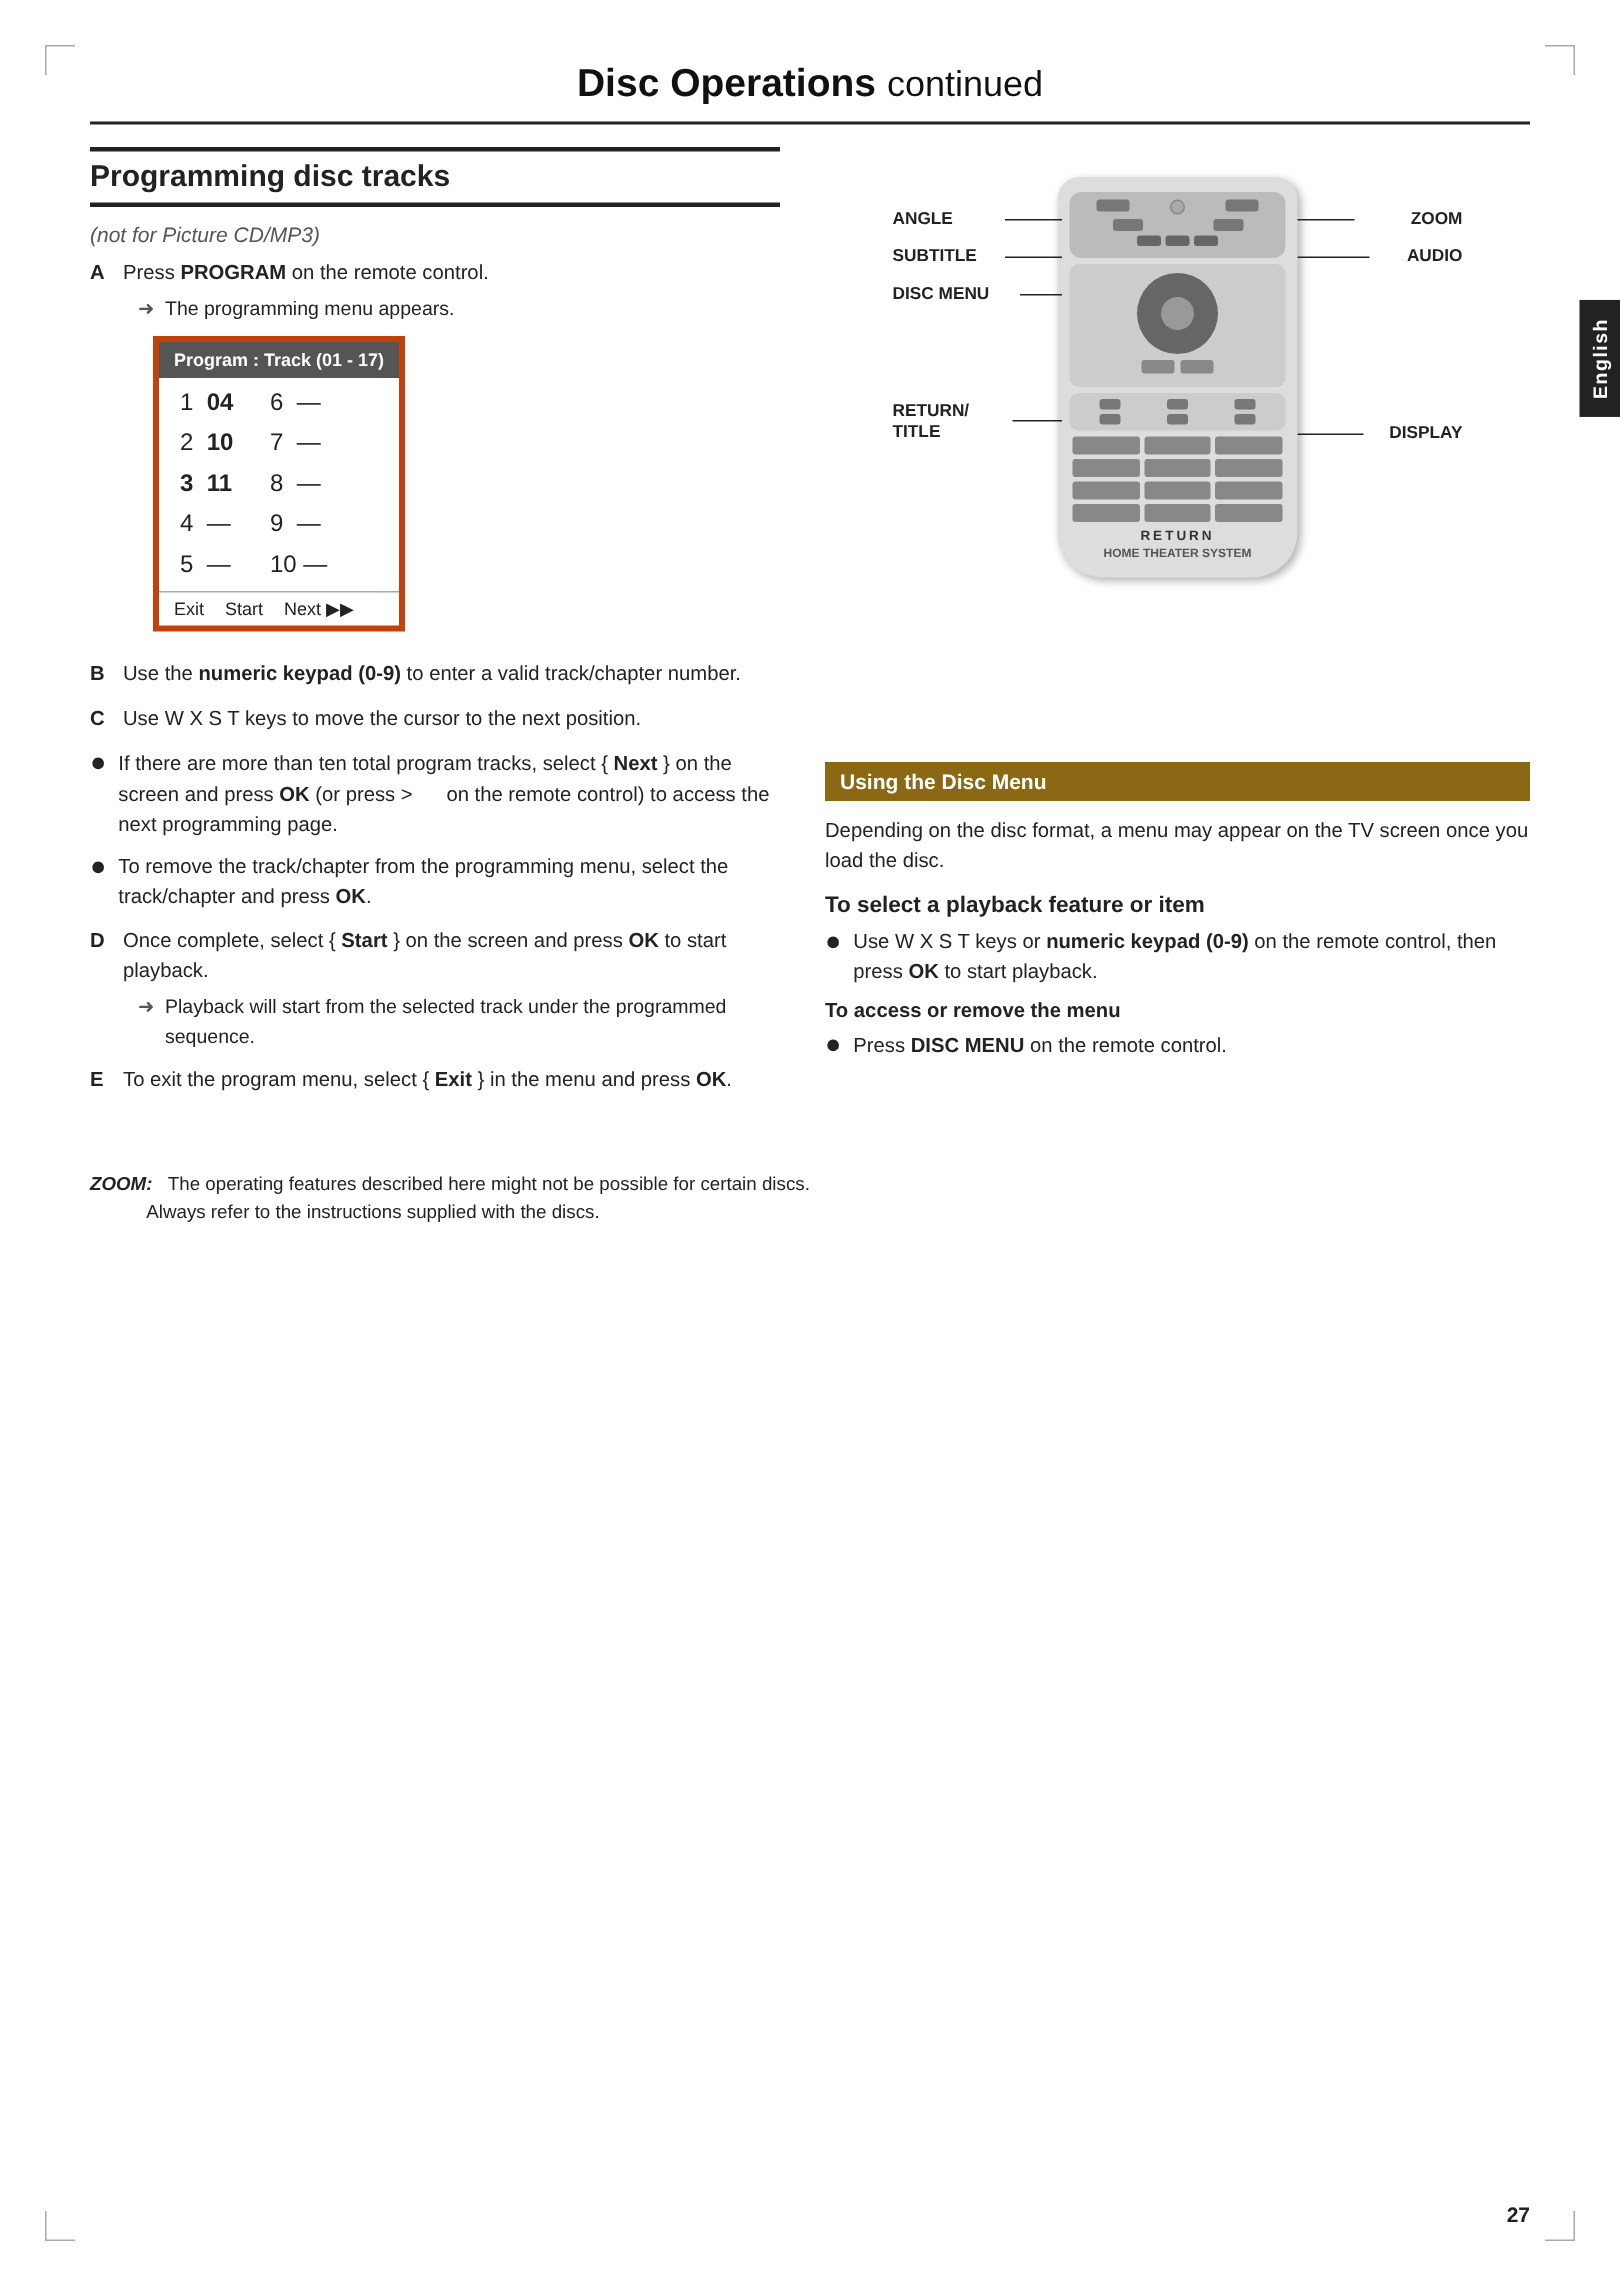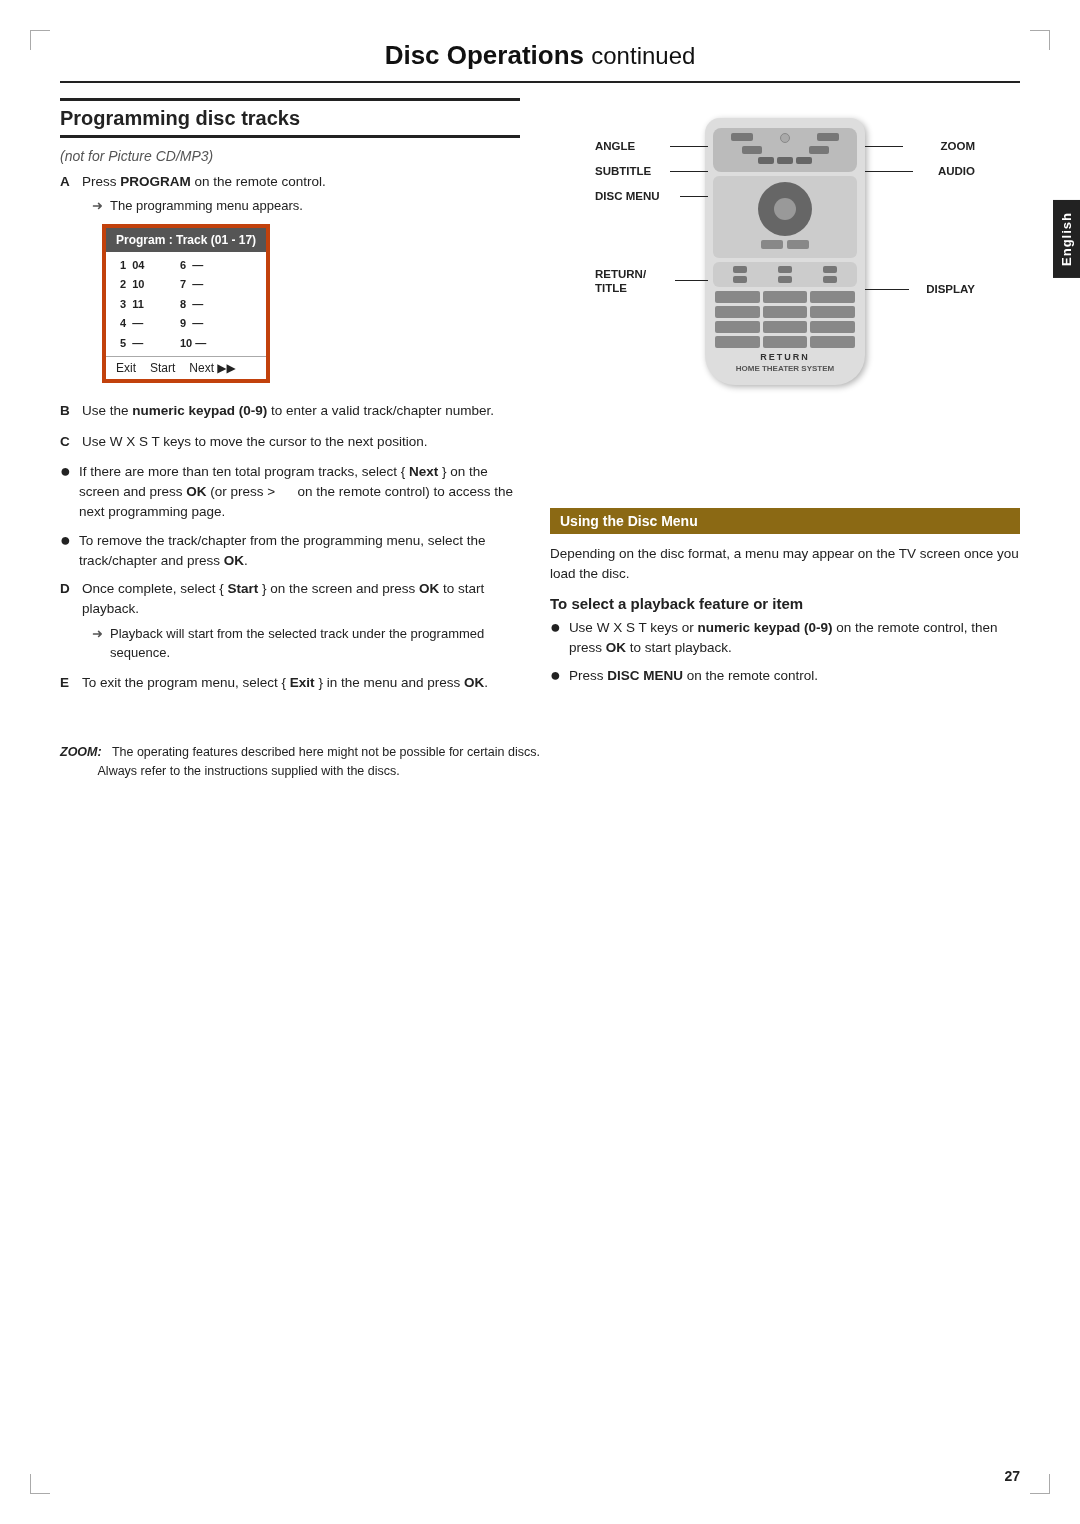--- a/index.html
+++ b/index.html
@@ -133,22 +133,21 @@
       font-size: 12px;
     }
     .program-table-body {
       display: grid;
       grid-template-columns: 60px 60px;
       padding: 4px 10px;
       gap: 1px 0;
     }
     .track-cell {
       padding: 1px 4px;
-      font-size: 11px;
-      font-weight: bold;
+      font-size: 16px;
     }
     .program-table-footer {
       border-top: 1px solid #aaa;
       padding: 2px 10px;
       display: flex;
       gap: 14px;
       font-size: 12px;
     }
 
     
@@ -450,20 +449,21 @@
 
     <div style="font-weight:bold; font-size:15px; margin-bottom:6px;">To select a playback feature or item</div>
 
     <div class="bullet-item">
       <span class="bullet-dot">●</span>
       <div class="bullet-content">
         Use  W X S T keys or <strong>numeric keypad (0-9)</strong> on the remote control, then press <strong>OK</strong> to start playback.
       </div>
     </div>
 
+    <div style="font-weight:bold; font-size:13.5px; margin-bottom:6px;">To access or remove the menu</div>
 
     <div class="bullet-item">
       <span class="bullet-dot">●</span>
       <div class="bullet-content">
         Press <strong>DISC MENU</strong> on the remote control.
       </div>
     </div>
 
   </div>
 

